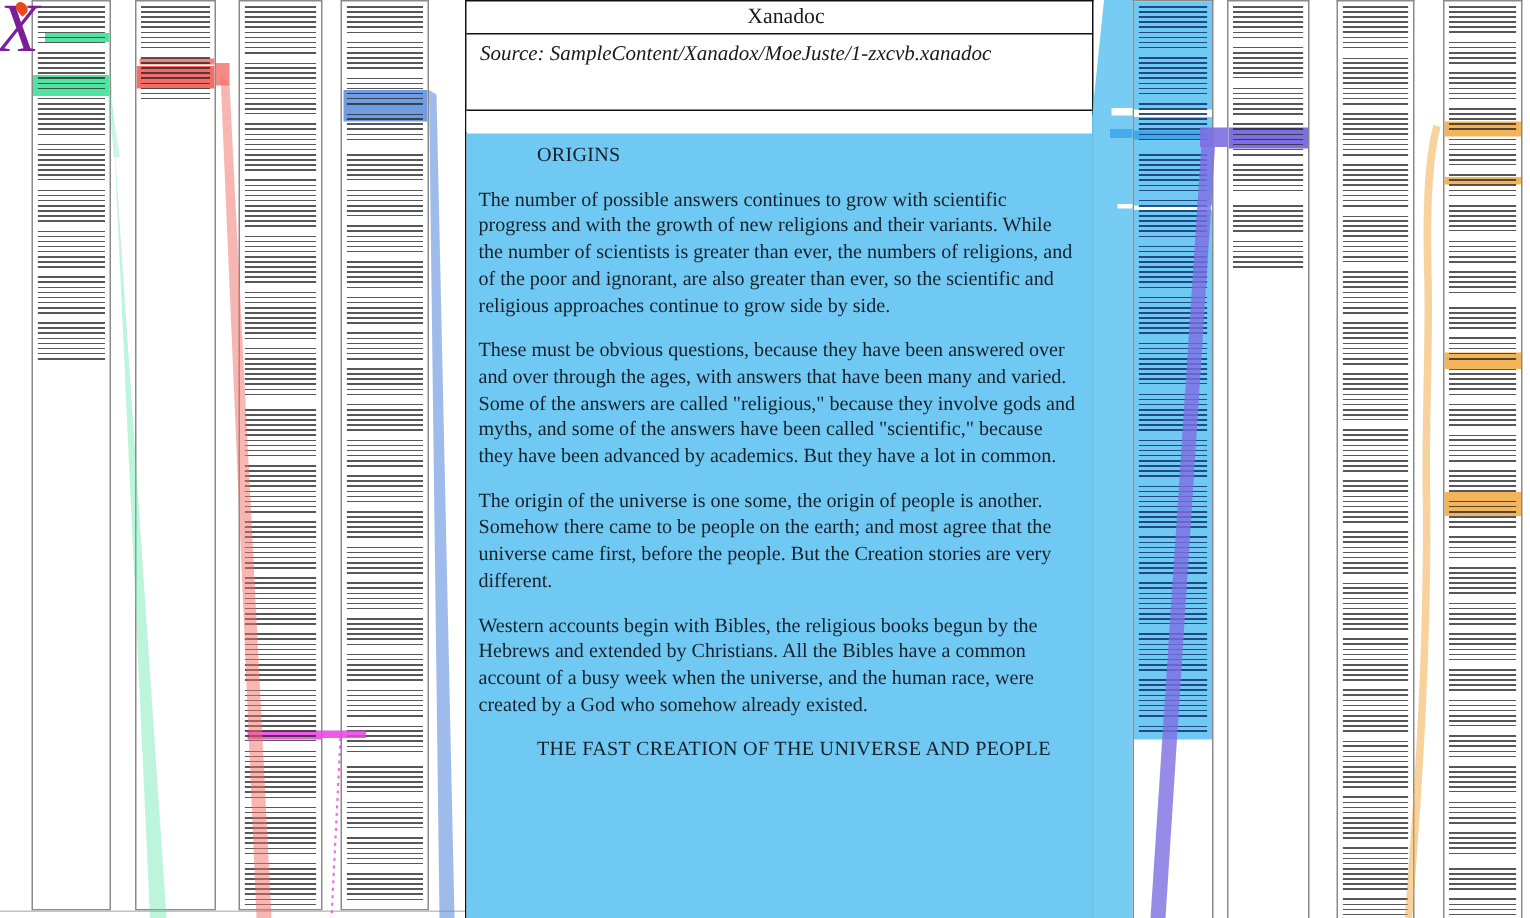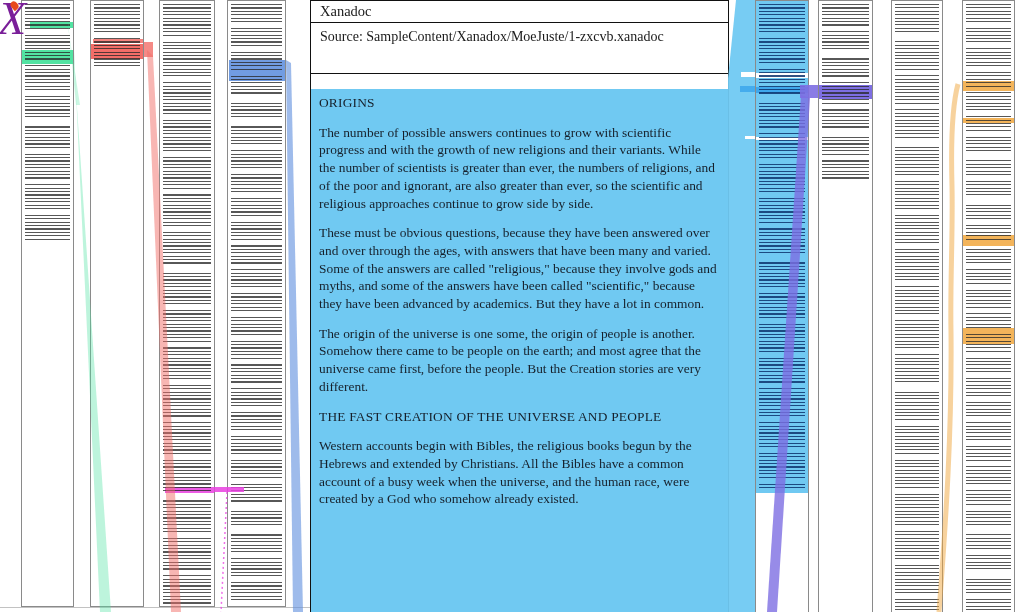--- a/index.html
+++ b/index.html
@@ -12,27 +12,27 @@
   
   .lines{position:absolute;left:3px;right:3px;top:3px;--lc:rgba(40,40,40,0.78);
     background-image:repeating-linear-gradient(to bottom,var(--lc) 0px,var(--lc) 1.1px,transparent 1.1px,transparent 3.4px);
     -webkit-mask-image:repeating-linear-gradient(to bottom,#000 0px,#000 var(--pp,24px),transparent var(--pp,24px),transparent calc(var(--pp,24px) + 4px));
     mask-image:repeating-linear-gradient(to bottom,#000 0px,#000 var(--pp,24px),transparent var(--pp,24px),transparent calc(var(--pp,24px) + 4px));}
   .lines-blue{--lc:rgba(13,52,110,0.85);}
 
   
   .main-doc{position:absolute;left:310px;top:0;width:419px;height:612px;background:#fff;
             border-left:1.5px solid #111;border-right:1.5px solid #111;border-top:1px solid #111;box-sizing:border-box;}
-  .mdoc-title{height:21px;line-height:21px;padding-left:9px;font-size:14.5px;border-bottom:1.5px solid #111;}
-  .mdoc-source{height:51px;padding:6px 9px 0 9px;font-size:14px;border-bottom:1.5px solid #111;box-sizing:border-box;}
+  .mdoc-title{height:21px;line-height:21px;padding-left:9px;font-size:14.5px;border-bottom:1.5px solid #111;text-align:center;}
+  .mdoc-source{height:51px;padding:6px 9px 0 9px;font-size:14px;border-bottom:1.5px solid #111;box-sizing:border-box;font-style:italic;}
   .mdoc-gap{height:14px;background:#fff;}
   .mdoc-body{position:absolute;left:0;right:0;top:88px;bottom:0;padding:5px 11px 0 8px;box-sizing:border-box;
              font-size:13.4px;line-height:17.7px;color:#16202b;}
   .sec{margin:0 0 12px 0;}
-  .sec.heading{letter-spacing:0.2px;}
+  .sec.heading{letter-spacing:0.2px;margin-left:39px;}
 
   
   .ribbons{position:absolute;left:0;top:0;width:1020px;height:612px;pointer-events:none;z-index:6;}
 
   
   .logo{position:absolute;left:-2px;top:0px;width:26px;height:50px;z-index:2;}
   .logo-x{position:absolute;left:0;top:-6px;font-family:"Liberation Serif",serif;font-style:italic;
           font-size:46px;line-height:50px;font-weight:400;}
   .logo-flame{position:absolute;left:13px;top:1px;width:7px;height:9px;border-radius:50% 50% 50% 0;
               transform:rotate(-42deg);}
@@ -73,22 +73,22 @@
 
   <div class="main-doc">
     <div class="mdoc-title">Xanadoc</div>
     <div class="mdoc-source">Source: SampleContent/Xanadox/MoeJuste/1-zxcvb.xanadoc</div>
     <div class="mdoc-gap"></div>
     <div class="mdoc-body" style="background: rgb(112, 201, 242);">
       <div class="sec heading">ORIGINS</div>
       <div class="sec">The number of possible answers continues to grow with scientific progress and with the growth of new religions and their variants. While the number of scientists is greater than ever, the numbers of religions, and of the poor and ignorant, are also greater than ever, so the scientific and religious approaches continue to grow side by side.</div>
       <div class="sec">These must be obvious questions, because they have been answered over and over through the ages, with answers that have been many and varied. Some of the answers are called "religious," because they involve gods and myths, and some of the answers have been called "scientific," because they have been advanced by academics. But they have a lot in common.</div>
       <div class="sec">The origin of the universe is one some, the origin of people is another. Somehow there came to be people on the earth; and most agree that the universe came first, before the people. But the Creation stories are very different.</div>
+      <div class="sec">Western accounts begin with Bibles, the religious books begun by the Hebrews and extended by Christians. All the Bibles have a common account of a busy week when the universe, and the human race, were created by a God who somehow already existed.</div>
       <div class="sec heading">THE FAST CREATION OF THE UNIVERSE AND PEOPLE</div>
-      <div class="sec">Western accounts begin with Bibles, the religious books begun by the Hebrews and extended by Christians. All the Bibles have a common account of a busy week when the universe, and the human race, were created by a God who somehow already existed.</div>
     </div>
   </div>
 
   <div class="doc-col" style="left:755px;width:54px;height:612px;border-bottom:none;">
     <div class="hl" style="top: 0px; height: 492px; background: rgb(112, 201, 242);"></div>
     <div class="hl" style="top: 72px; height: 5px; background: rgb(255, 255, 255);"></div>
     <div class="hl" style="top: 136px; height: 3px; background: rgb(255, 255, 255);"></div>
     <div class="hl" style="top: 86px; height: 6px; background: rgb(63, 168, 236);"></div>
     <div class="lines lines-blue" style="height:486px;--pp:28px;"></div>
   </div>

